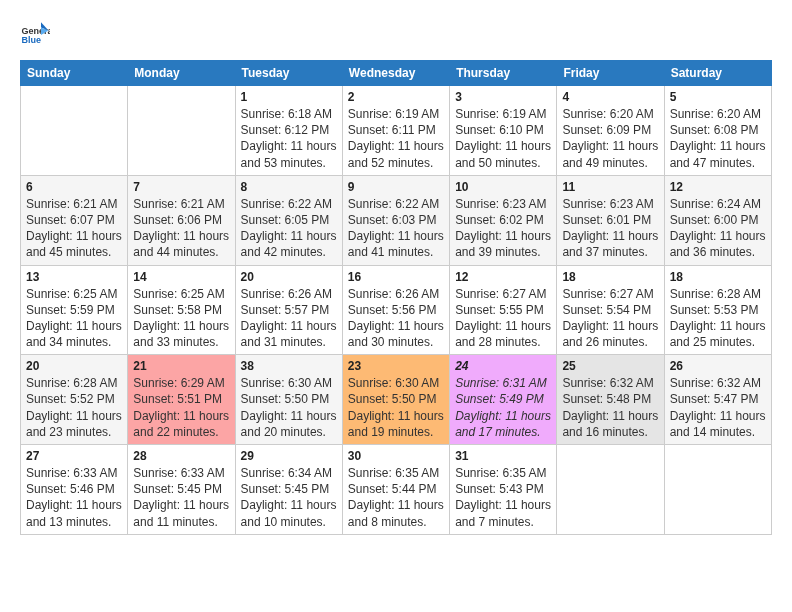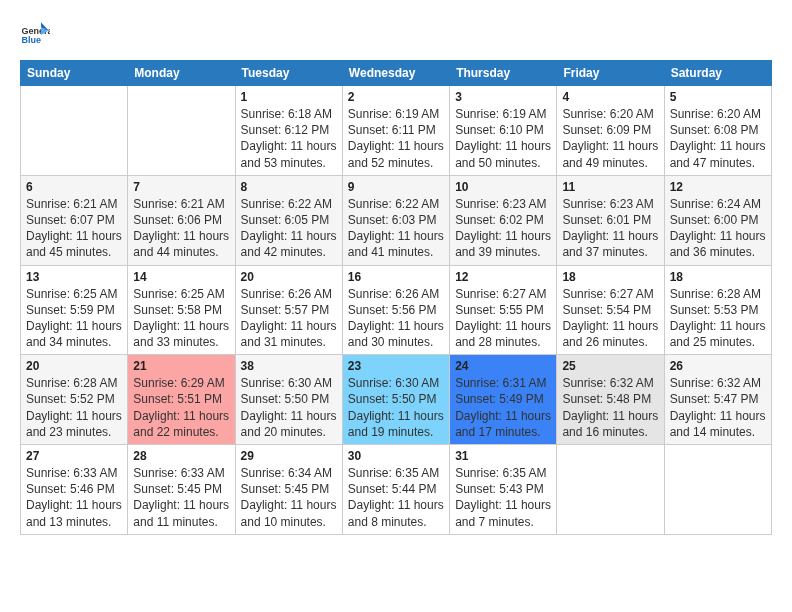--- a/index.html
+++ b/index.html
@@ -203,25 +203,25 @@
           <div class="day-info">Sunrise: 6:28 AM<br>Sunset: 5:52 PM<br>Daylight: 11 hours and 23 minutes.</div>
         </td>
         <td style="background: #fca5a5;">
           <div class="day-num">21</div>
           <div class="day-info">Sunrise: 6:29 AM<br>Sunset: 5:51 PM<br>Daylight: 11 hours and 22 minutes.</div>
         </td>
         <td style="background: rgb(245, 245, 245);">
           <div class="day-num">38</div>
           <div class="day-info">Sunrise: 6:30 AM<br>Sunset: 5:50 PM<br>Daylight: 11 hours and 20 minutes.</div>
         </td>
-        <td style="background: #7dd3fc;">
+        <td style="background: #fdba74;">
           <div class="day-num">23</div>
           <div class="day-info">Sunrise: 6:30 AM<br>Sunset: 5:50 PM<br>Daylight: 11 hours and 19 minutes.</div>
         </td>
-        <td style="background: #3b82f6;">
+        <td style="background: #f0abfc; font-style: italic;">
           <div class="day-num">24</div>
           <div class="day-info">Sunrise: 6:31 AM<br>Sunset: 5:49 PM<br>Daylight: 11 hours and 17 minutes.</div>
         </td>
         <td style="background: #e5e5e5;">
           <div class="day-num">25</div>
           <div class="day-info">Sunrise: 6:32 AM<br>Sunset: 5:48 PM<br>Daylight: 11 hours and 16 minutes.</div>
         </td>
         <td style="background: rgb(245, 245, 245);">
           <div class="day-num">26</div>
           <div class="day-info">Sunrise: 6:32 AM<br>Sunset: 5:47 PM<br>Daylight: 11 hours and 14 minutes.</div>

